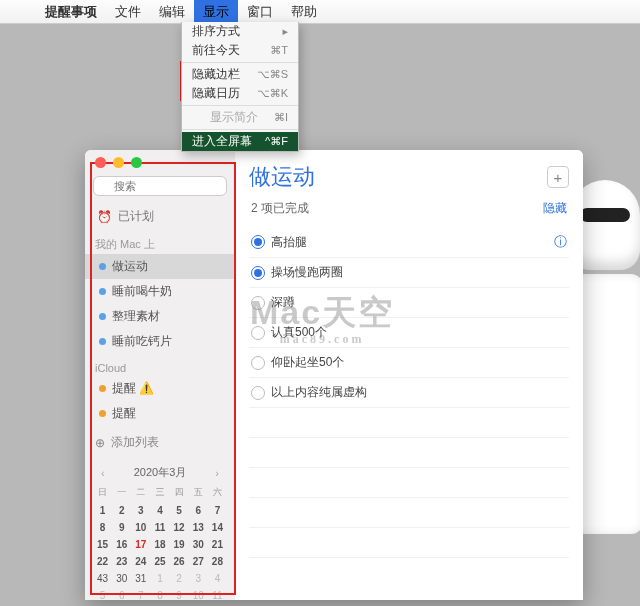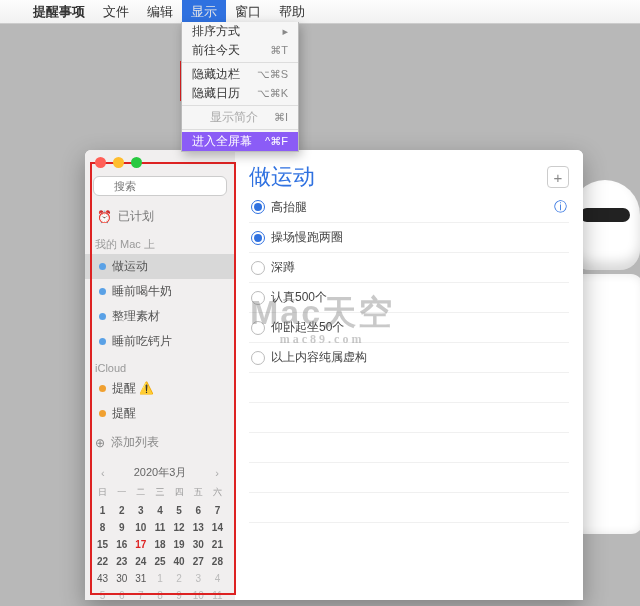--- a/index.html
+++ b/index.html
@@ -1,29 +1,29 @@
 <!DOCTYPE html>
 <html><head>
 <meta charset="utf-8">
 <style>
 * { margin: 0; padding: 0; box-sizing: border-box; font-family: -apple-system, "Helvetica Neue", sans-serif; }
 body { width: 640px; height: 606px; background: #b8b8b8; position: relative; overflow: hidden; }
 
 
-.menubar { height: 24px; background: linear-gradient(#fdfdfd, #f1f1f1); display: flex; font-size: 13px; color: #333; border-bottom: 1px solid #ccc; }
+.menubar { height: 24px; background: linear-gradient(#fdfdfd, #f1f1f1); display: flex; font-size: 13px; color: #333; border-bottom: 1px solid #ccc; padding-left: 12px; }
 .apple-logo { padding: 0 12px; font-size: 14px; }
 .menu-item { padding: 0 9px; height: 100%; display: flex; align-items: center; cursor: default; }
 .menu-item.bold { font-weight: 600; }
-.menu-item.active { background: #2f71e0; color: #e5e5e5; }
+.menu-item.active { background: #2f71e0; color: #000000; }
 
 
 .dropdown { position: absolute; top: 22px; left: 181px; width: 118px; background: #f6f6f6; border: 1px solid #bbb; border-top: none; box-shadow: 2px 4px 10px rgba(0,0,0,.25); font-size: 12px; color: #333; z-index: 100; }
 .dd-item { display: flex; justify-content: space-between; padding: 2px 10px; height: 19px; align-items: center; }
 .dd-item.disabled { color: #aaa; padding-left: 28px; }
-.dd-item.highlight { background: #8b5cf6; color: #fff; }
+.dd-item.highlight { background: #14532d; color: #fff; }
 .dd-sep { height: 1px; background: #ddd; margin: 2px 0; }
 .dd-shortcut { font-size: 11px; color: #888; }
 .dd-item.highlight .dd-shortcut { color: #fff; }
 .red-box { position: absolute; border: 2px solid #d22; pointer-events: none; }
 
 
 .window { position: absolute; top: 150px; left: 85px; width: 498px; height: 450px; background: #fff; border-radius: 6px 6px 0 0; box-shadow: 0 8px 25px rgba(0,0,0,.3); display: flex; overflow: hidden; }
 .traffic { position: absolute; top: 7px; left: 10px; display: flex; gap: 7px; z-index: 5; }
 .tl { width: 11px; height: 11px; border-radius: 50%; }
 .tl.r { background: #ff5f57; } .tl.y { background: #ffbd2e; } .tl.g { background: #28c940; }
@@ -214,21 +214,21 @@
           <div class="cal-day bold">16</div>
           <div class="cal-day today bold">17</div>
           <div class="cal-day bold">18</div>
           <div class="cal-day bold">19</div>
           <div class="cal-day bold">30</div>
           <div class="cal-day bold">21</div>
           <div class="cal-day bold">22</div>
           <div class="cal-day bold">23</div>
           <div class="cal-day bold">24</div>
           <div class="cal-day bold">25</div>
-          <div class="cal-day bold">40</div>
+          <div class="cal-day bold">26</div>
           <div class="cal-day bold">27</div>
           <div class="cal-day bold">28</div>
           <div class="cal-day">43</div>
           <div class="cal-day">30</div>
           <div class="cal-day">31</div>
           <div class="cal-day dim">1</div>
           <div class="cal-day dim">2</div>
           <div class="cal-day dim">3</div>
           <div class="cal-day dim">4</div>
           <div class="cal-day dim">5</div>
@@ -240,20 +240,24 @@
           <div class="cal-day dim">11</div>
         </div>
     </div>
   </div>
 
   <div class="main">
     <div class="main-head">
       <span class="title">做运动</span>
       <span class="add-btn">+</span>
     </div>
+    <div class="sub-head">
+      <span><span>2</span>&nbsp;<span>项已完成</span></span>
+      <span class="hide-link">隐藏</span>
+    </div>
     <div id="task-list">
         <div class="task">
           <span class="radio done"></span>
           <span class="label">高抬腿</span>
           <span class="info-icon">ⓘ</span>
         </div>
         <div class="task">
           <span class="radio done"></span>
           <span class="label">操场慢跑两圈</span>
         </div>

